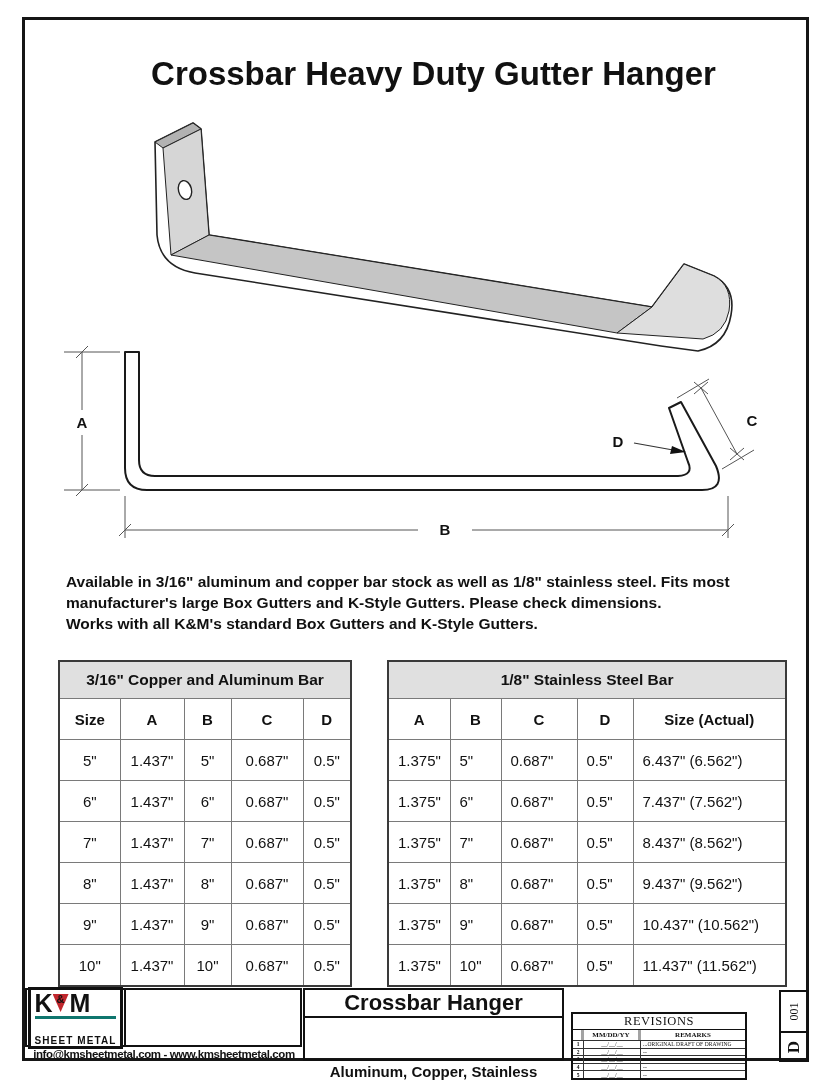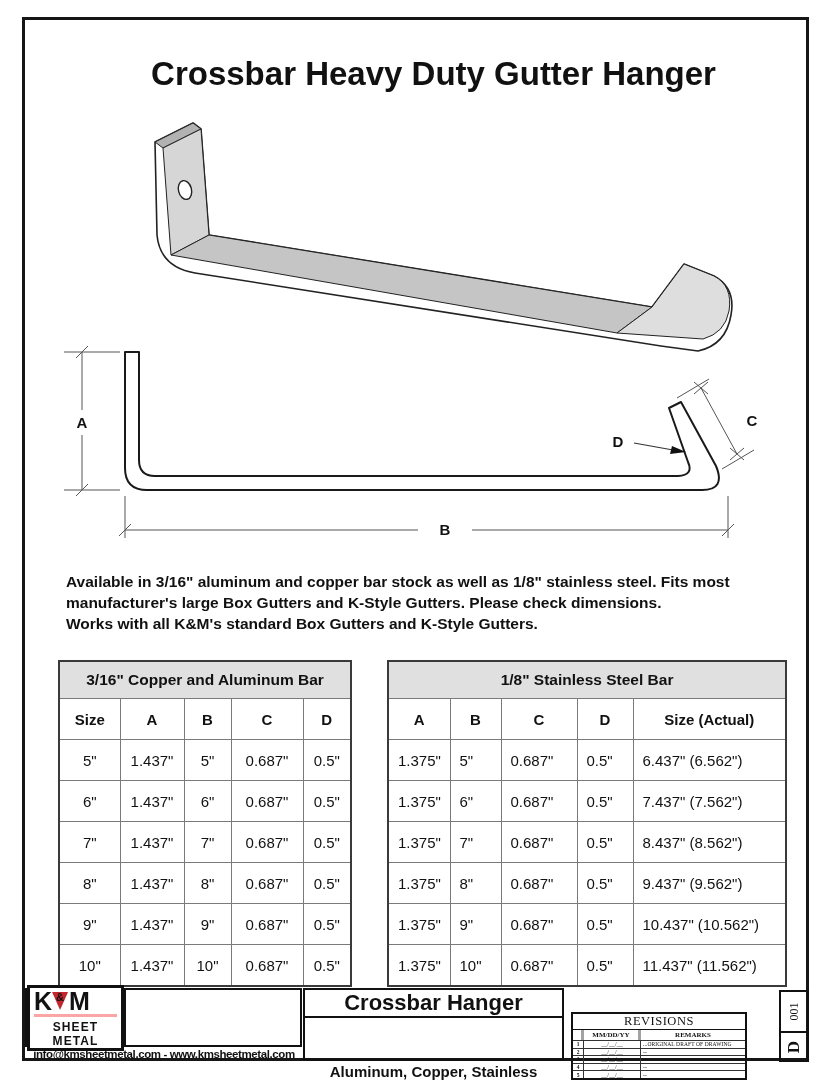--- a/index.html
+++ b/index.html
@@ -18,21 +18,21 @@
   .tbl-right td.dcell{text-align:left;padding-left:9px;}
   
   .footer-left{left:25px;top:988px;width:277px;height:59px;border:2.5px solid #111;box-sizing:border-box;display:flex;}
   .logo-cell{width:97px;border-right:2px solid #111;display:flex;align-items:center;justify-content:center;}
   .km-logo{border:3px solid #111;padding:1px 4px 0 4px;background:#fff;}
   .km-row{display:flex;align-items:center;line-height:1;}
   .km-letter{font-size:25px;font-weight:800;letter-spacing:-1px;}
   .km-amp{width:16px;height:18px;background:#c1272d;clip-path:polygon(0 0,100% 0,50% 100%);
           display:flex;align-items:flex-start;justify-content:center;margin:0 1px;}
   .km-amp span{font-size:11px;font-weight:700;color:#111;line-height:11px;}
-  .km-sub{border-top:3px solid #fca5a5;font-size:12px;font-weight:700;letter-spacing:1.1px;text-align:center;padding-top:3px;}
+  .km-sub{border-top:3px solid #0f766e;font-size:10px;font-weight:700;letter-spacing:1.1px;text-align:center;padding-top:16px;}
   .addr-cell{flex:1;padding:3px 0 0 5px;}
   .addr1,.addr2{font-size:14.5px;font-weight:700;letter-spacing:-0.2px;line-height:16px;}
   .addr3{font-size:12px;font-weight:700;letter-spacing:-0.3px;line-height:14px;}
   .contact-line{left:25px;top:1047.5px;width:278px;text-align:center;font-size:11.5px;font-weight:700;letter-spacing:-0.4px;}
   .title-block{left:303px;top:988px;width:261px;height:73px;border:2.5px solid #111;box-sizing:border-box;
                display:flex;flex-direction:column;gap:45px;}
   .tb-name{flex:1.35;border-bottom:2px solid #111;display:flex;align-items:center;justify-content:center;
            font-size:22px;font-weight:700;}
   .tb-mat{flex:1;display:flex;align-items:center;justify-content:center;font-size:15px;font-weight:700;}
   .rev-table{left:571px;top:991px;width:176px;height:68px;border:2px solid #111;box-sizing:border-box;

